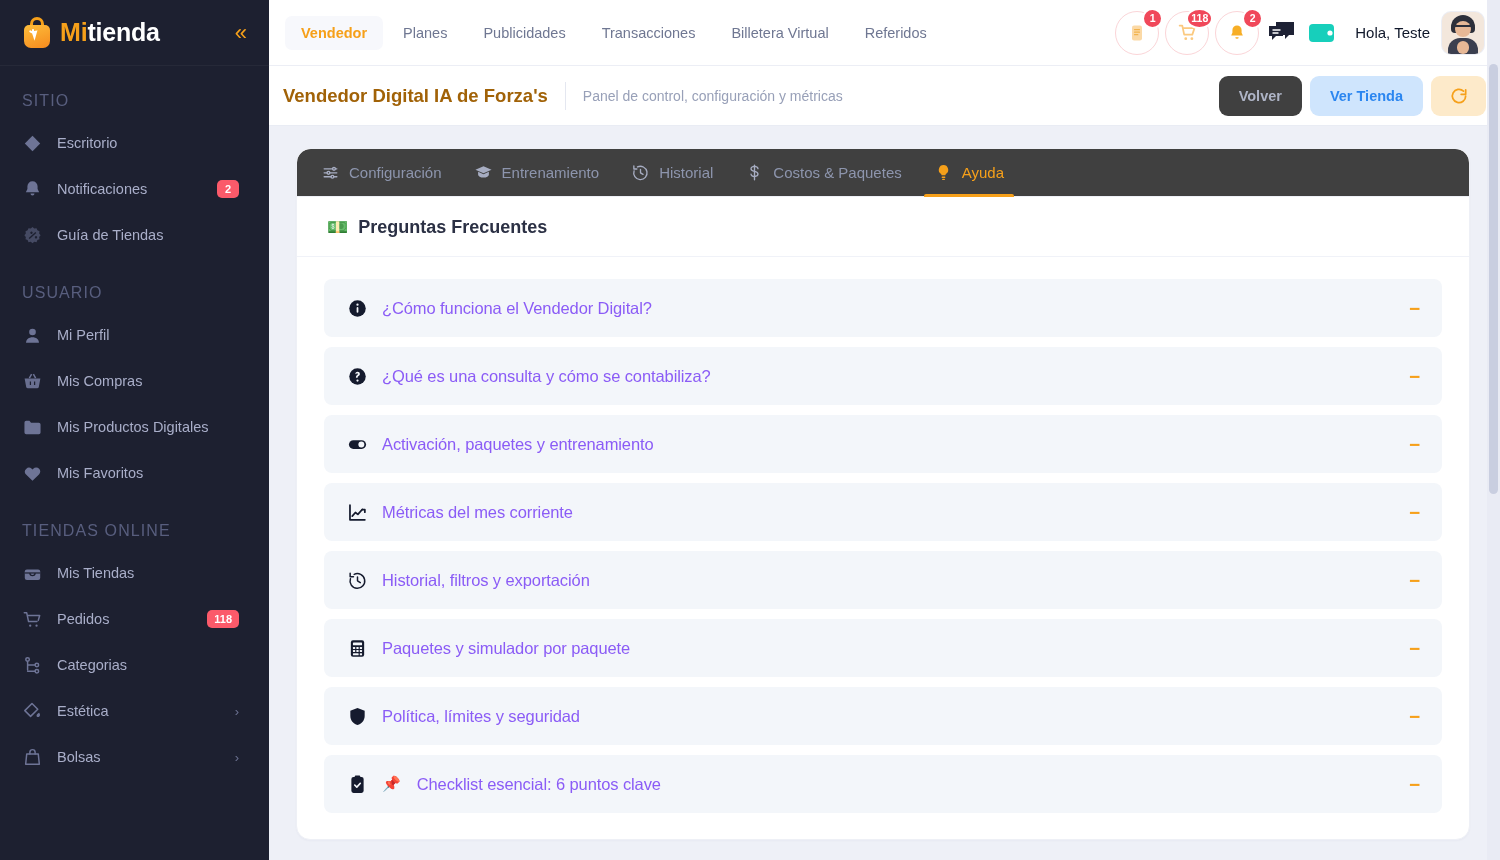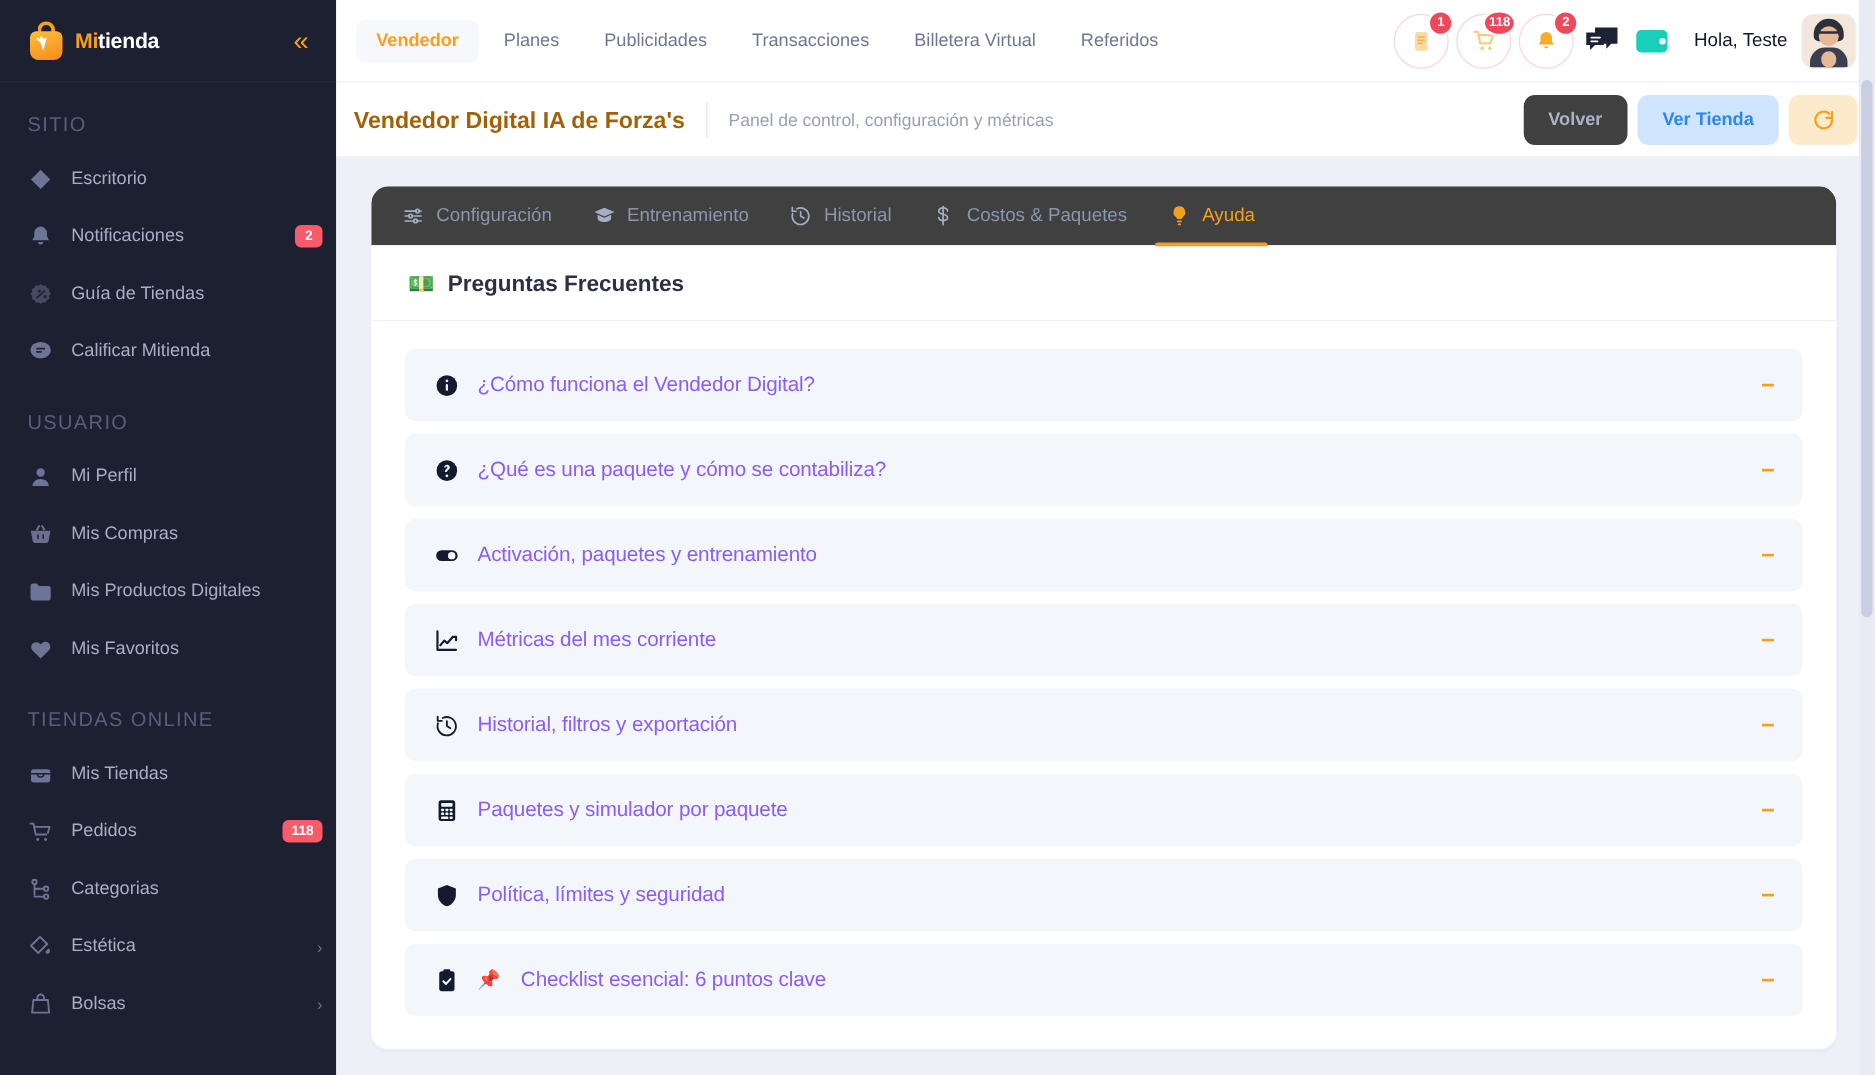--- a/index.html
+++ b/index.html
@@ -46,33 +46,33 @@
   }
   .logo-bag .spark {
     position: absolute; left: 6px; top: 12px; width: 9px; height: 9px;
   }
   .logo-bag .spark i {
     position: absolute; left: 4px; top: 0; width: 1.5px; height: 4px;
     background: #fff; border-radius: 1px;
   }
   .logo-bag .spark i:nth-child(2) { transform: rotate(60deg); transform-origin: 50% 100%; }
   .logo-bag .spark i:nth-child(3) { transform: rotate(-60deg); transform-origin: 50% 100%; }
-  .brand-name { font-size: 17px; font-weight: 700; color: #ffffff; letter-spacing: -.2px; text-align: right; }
+  .brand-name { font-size: 25px; font-weight: 700; color: #ffffff; letter-spacing: -.2px; text-align: right; }
   .brand-name b { color: #f6a01a; font-weight: 700; }
   .collapse-btn {
     color: #f6a01a; font-size: 22px; line-height: 1; cursor: pointer;
     padding: 2px 6px; letter-spacing: -2px;
   }
   .nav-section {
     font-size: 16px; letter-spacing: 1.1px; color: #585e7e;
     padding: 26px 0 10px 22px; text-transform: uppercase; font-weight: 400;
   }
   .nav-item {
     display: flex; align-items: center; gap: 14px;
-    padding: 0 11px 0 22px; height: 46px;
+    padding: 0 30px 0 22px; height: 46px;
     color: #a9aec9; font-size: 14.5px; cursor: pointer;
     position: relative;
   }
   .nav-item .ic { width: 21px; height: 21px; flex: 0 0 21px; display:flex; align-items:center; justify-content:center; }
   .nav-item .ic svg { display:block; }
   .nav-label { flex: 1 1 auto; white-space: nowrap; }
   .badge {
     background: #fb5a6a; color: #fff; font-size: 11px; font-weight: 700;
     border-radius: 5px; padding: 3px 7px; min-width: 22px; text-align: center;
     line-height: 1.1;
@@ -239,29 +239,20 @@
         <div class="nav-item">
           <span class="ic">
             <svg width="21" height="21" viewBox="0 0 24 24" fill="#6e7496">
               <path d="M12 2.3l2 1.7 2.6-.4 1 2.4 2.4 1-.4 2.6 1.7 2-1.7 2 .4 2.6-2.4 1-1 2.4-2.6-.4-2 1.7-2-1.7-2.6.4-1-2.4-2.4-1 .4-2.6-1.7-2 1.7-2-.4-2.6 2.4-1 1-2.4 2.6.4z" opacity=".5"></path>
               <path d="M9.4 8.9a1.4 1.4 0 1 1 0 .02zm5.2 5.2a1.4 1.4 0 1 1 0 .02z" fill="#1d2030"></path>
               <path d="M15.8 8.6l-7.6 6.8" stroke="#1d2030" stroke-width="1.6"></path>
             </svg>
           </span>
           <span class="nav-label">Guía de Tiendas</span>
         </div>
-        <div class="nav-item">
-          <span class="ic">
-            <svg width="21" height="21" viewBox="0 0 24 24" fill="#6e7496">
-              <path d="M12 3C6.9 3 2.8 6.3 2.8 10.4c0 4 4.1 7.4 9.2 7.4 5.1 0 9.2-3.3 9.2-7.4C21.2 6.3 17.1 3 12 3z"></path>
-              <path d="M8 9h8M8 12h5" stroke="#1d2030" stroke-width="1.5"></path>
-            </svg>
-          </span>
-          <span class="nav-label">Calificar Mitienda</span>
-        </div>
         <div class="nav-section">USUARIO</div>
         <div class="nav-item">
           <span class="ic">
             <svg width="21" height="21" viewBox="0 0 24 24" fill="#6e7496">
               <circle cx="12" cy="8" r="3.8"></circle>
               <path d="M4.6 20.4c0-3.9 3.3-6.4 7.4-6.4s7.4 2.5 7.4 6.4z"></path>
             </svg>
           </span>
           <span class="nav-label">Mi Perfil</span>
         </div>
@@ -494,21 +485,21 @@
               <span class="faq-minus">−</span>
             </div>
             <div class="faq-row">
               <span class="faq-ic">
                 <svg width="21" height="21" viewBox="0 0 24 24" fill="#151b2e">
                   <circle cx="12" cy="12" r="9.4"></circle>
                   <path d="M9.6 9.2c0-1.5 1.1-2.5 2.5-2.5 1.5 0 2.6 1 2.6 2.4 0 1.2-.7 1.8-1.6 2.4-.7.5-1 .9-1 1.8h-1.9c0-1.5.5-2.2 1.4-2.9.6-.4.9-.7.9-1.2 0-.5-.4-.9-1-.9-.7 0-1 .4-1 1z" fill="#f3f6fa"></path>
                   <circle cx="12" cy="16.7" r="1.25" fill="#f3f6fa"></circle>
                 </svg>
               </span>
-              <span class="faq-text">¿Qué es una paquete y cómo se contabiliza?</span>
+              <span class="faq-text">¿Qué es una consulta y cómo se contabiliza?</span>
               <span class="faq-minus">−</span>
             </div>
             <div class="faq-row">
               <span class="faq-ic">
                 <svg width="21" height="21" viewBox="0 0 24 24" fill="#151b2e">
                   <rect x="2.2" y="7" width="19.6" height="10" rx="5"></rect>
                   <circle cx="16.4" cy="12" r="3.4" fill="#f3f6fa"></circle>
                 </svg>
               </span>
               <span class="faq-text">Activación, paquetes y entrenamiento</span>

